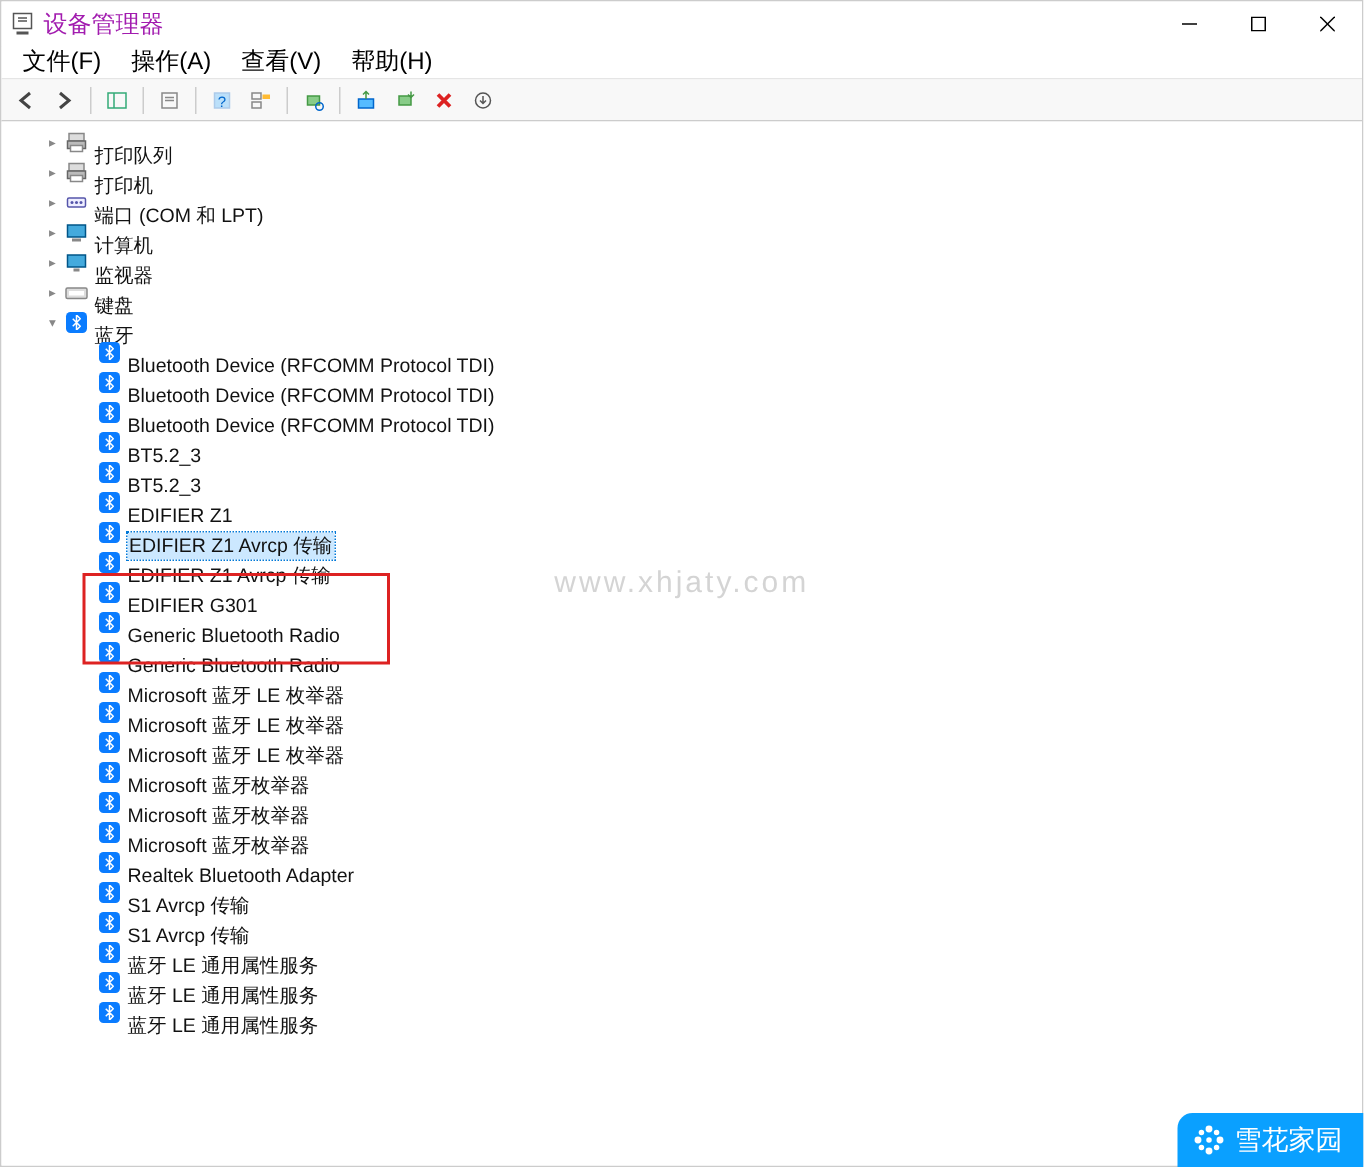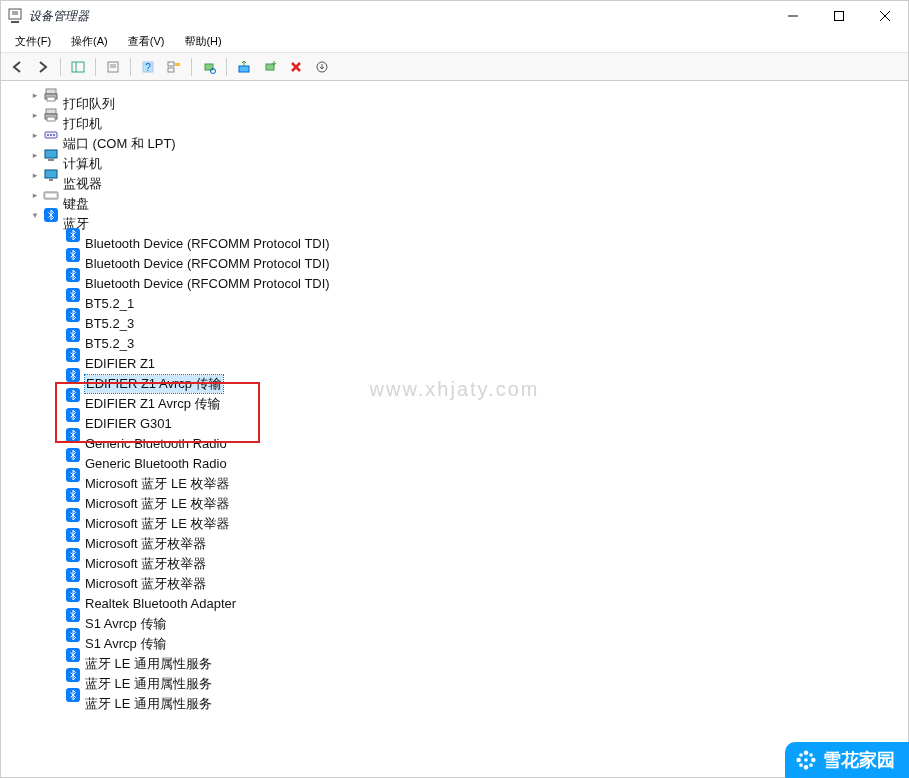--- a/index.html
+++ b/index.html
@@ -14,36 +14,36 @@
     }
     .window { border: 1px solid #ccc; height: 100%; display: flex; flex-direction: column; }
     .titlebar {
       height: 30px;
       display: flex;
       align-items: center;
       padding-left: 6px;
       background: #fff;
     }
     .titlebar .app-icon { width: 16px; height: 16px; margin-right: 6px; }
-    .titlebar .title { flex: 1; font-size: 12px; color: #0f172a; font-style: italic; }
+    .titlebar .title { flex: 1; font-size: 16px; color: #a21caf; }
     .win-controls { display: flex; height: 100%; }
     .win-btn {
       width: 46px; height: 100%;
       display: flex; align-items: center; justify-content: center;
       cursor: pointer;
     }
     .menubar {
       height: 22px;
       display: flex;
       align-items: center;
       padding: 0 4px;
       background: #fff;
       border-bottom: 1px solid #e5e5e5;
     }
-    .menu-item { padding: 2px 10px; cursor: pointer; font-size: 11px; }
+    .menu-item { padding: 2px 10px; cursor: pointer; font-size: 16px; }
     .toolbar {
       height: 28px;
       display: flex;
       align-items: center;
       padding: 2px 4px;
       gap: 2px;
       background: #f8f8f8;
       border-bottom: 1px solid #ccc;
     }
     .tb-btn {
@@ -99,21 +99,21 @@
       transform: translate(-50%, -50%);
       font-size: 20px; color: rgba(160,160,160,0.45);
       letter-spacing: 2px; pointer-events: none;
     }
     .brand-badge {
       position: absolute; right: 0; bottom: 0;
       height: 36px; padding: 0 14px 0 10px;
       display: flex; align-items: center; gap: 6px;
       background: #0aa0ff; color: #fff;
       border-top-left-radius: 10px;
-      font-size: 18px; font-weight: 700;
+      font-size: 18px; font-weight: 400;
     }
     .brand-badge svg { width: 22px; height: 22px; }
     .indent1 { padding-left: 24px; }
     .indent2 { padding-left: 46px; }
   </style>
 </head>
 <body>
 
 <div class="window">
 
@@ -329,31 +329,20 @@
       <div class="node indent2">
         <span class="expander"></span>
         <span class="icon">
           <span class="bt-icon">
             <svg viewBox="0 0 8 12">
               <path d="M4 0 L4 12 M4 0 L7 3 L1 9 M4 12 L7 9 L1 3" stroke="#fff" stroke-width="1.2" fill="none" stroke-linejoin="round"></path>
             </svg>
           </span>
         </span>
         <span class="label">Bluetooth Device (RFCOMM Protocol TDI)</span>
-      </div>
-      <div class="node indent2">
-        <span class="expander"></span>
-        <span class="icon">
-          <span class="bt-icon">
-            <svg viewBox="0 0 8 12">
-              <path d="M4 0 L4 12 M4 0 L7 3 L1 9 M4 12 L7 9 L1 3" stroke="#fff" stroke-width="1.2" fill="none" stroke-linejoin="round"></path>
-            </svg>
-          </span>
-        </span>
-        <span class="label">BT5.2_1</span>
       </div>
       <div class="node indent2">
         <span class="expander"></span>
         <span class="icon">
           <span class="bt-icon">
             <svg viewBox="0 0 8 12">
               <path d="M4 0 L4 12 M4 0 L7 3 L1 9 M4 12 L7 9 L1 3" stroke="#fff" stroke-width="1.2" fill="none" stroke-linejoin="round"></path>
             </svg>
           </span>
         </span>

